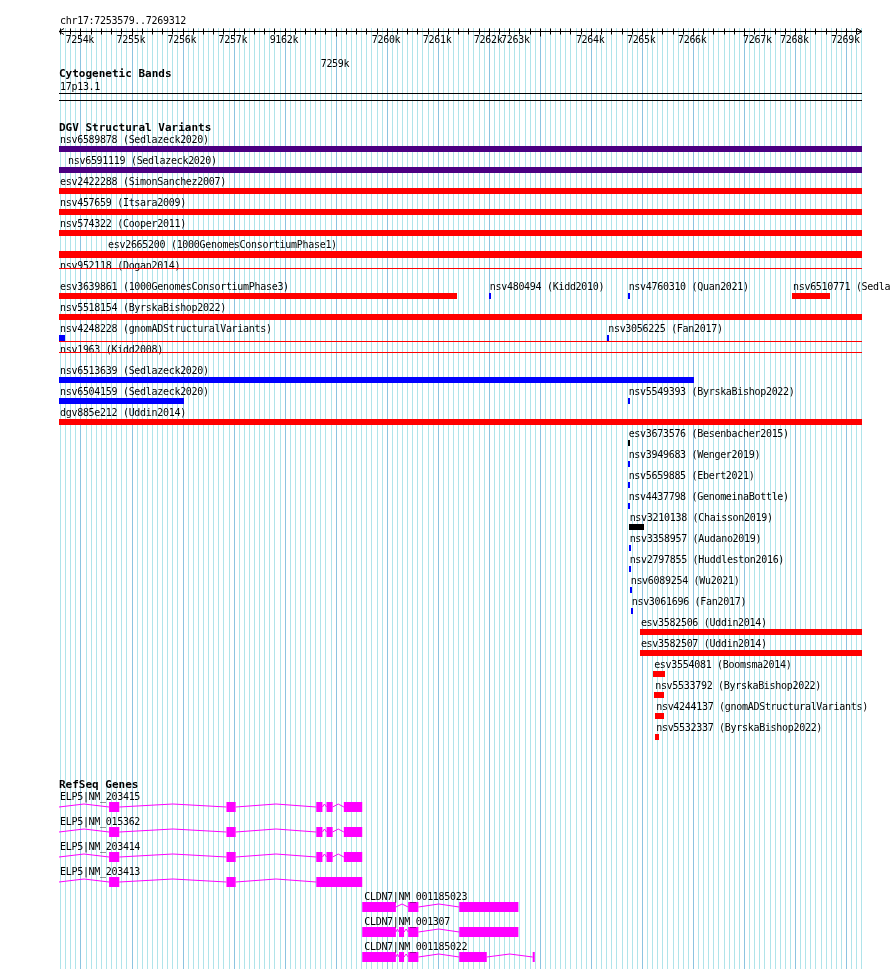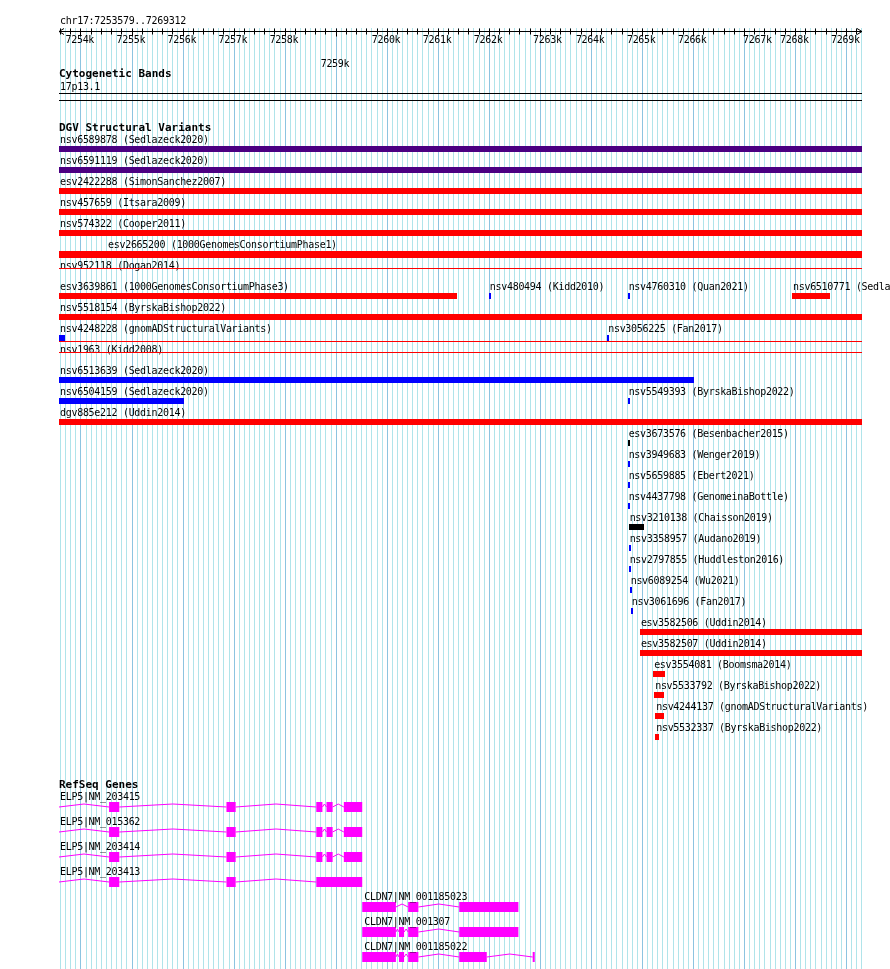--- a/index.html
+++ b/index.html
@@ -262,44 +262,44 @@
       <line x1="826.5" x2="826.5" y1="28.5" y2="34.5" stroke="#000"></line>
       <line x1="836.5" x2="836.5" y1="28.5" y2="34.5" stroke="#000"></line>
       <line x1="846.5" x2="846.5" y1="28.5" y2="36.5" stroke="#000"></line>
       <line x1="856.5" x2="856.5" y1="28.5" y2="34.5" stroke="#000"></line>
     </svg>
   <div id="tick-labels">
       <div class="tick-lbl" style="left: 65.4875px;">7254k</div>
       <div class="tick-lbl" style="left: 116.527px;">7255k</div>
       <div class="tick-lbl" style="left: 167.566px;">7256k</div>
       <div class="tick-lbl" style="left: 218.605px;">7257k</div>
-      <div class="tick-lbl" style="left: 269.644px;">7258k</div>
+      <div class="tick-lbl" style="left: 269.644px;">9162k</div>
       <div class="tick-lbl" style="left: 320.684px; margin-top: 24px;">7259k</div>
       <div class="tick-lbl" style="left: 371.723px;">7260k</div>
       <div class="tick-lbl" style="left: 422.762px;">7261k</div>
       <div class="tick-lbl" style="left: 473.801px;">7262k</div>
-      <div class="tick-lbl" style="left: 533px;">7263k</div>
+      <div class="tick-lbl" style="left: 501px;">7263k</div>
       <div class="tick-lbl" style="left: 575.88px;">7264k</div>
       <div class="tick-lbl" style="left: 626.919px;">7265k</div>
       <div class="tick-lbl" style="left: 677.958px;">7266k</div>
       <div class="tick-lbl" style="left: 743px;">7267k</div>
       <div class="tick-lbl" style="left: 780.037px;">7268k</div>
       <div class="tick-lbl" style="left: 831.076px;">7269k</div>
     </div>
 
   <div class="ttl" style="left:59px;top:68px;">Cytogenetic Bands</div>
   <div class="lbl" style="left:60px;top:81px;">17p13.1</div>
   <div class="hline" style="top:93px;background:#000;"></div>
   <div class="hline" style="top:100px;background:#000;"></div>
 
   <div class="ttl" style="left:59px;top:122px;">DGV Structural Variants</div>
   <div id="dgv-track">
       <div class="lbl" style="left: 60px; top: 134px;">nsv6589878 (Sedlazeck2020)</div>
       <div class="bar" style="left: 59px; width: 803px; top: 146px; background: rgb(75, 0, 130);"></div>
-      <div class="lbl" style="left: 60px; top: 155px;">nsv6591119 (Sedlazeck2020)</div>
+      <div class="lbl" style="left: 68px; top: 155px;">nsv6591119 (Sedlazeck2020)</div>
       <div class="bar" style="left: 59px; width: 803px; top: 167px; background: rgb(75, 0, 130);"></div>
       <div class="lbl" style="left: 60px; top: 176px;">esv2422288 (SimonSanchez2007)</div>
       <div class="bar" style="left: 59px; width: 803px; top: 188px; background: rgb(255, 0, 0);"></div>
       <div class="lbl" style="left: 60px; top: 197px;">nsv457659 (Itsara2009)</div>
       <div class="bar" style="left: 59px; width: 803px; top: 209px; background: rgb(255, 0, 0);"></div>
       <div class="lbl" style="left: 60px; top: 218px;">nsv574322 (Cooper2011)</div>
       <div class="bar" style="left: 59px; width: 803px; top: 230px; background: rgb(255, 0, 0);"></div>
       <div class="lbl" style="left: 60px; top: 239px; padding-left: 48px;">esv2665200 (1000GenomesConsortiumPhase1)</div>
       <div class="bar" style="left: 59px; width: 803px; top: 251px; background: rgb(255, 0, 0);"></div>
       <div class="lbl" style="left: 60px; top: 260px;">nsv952118 (Dogan2014)</div>

